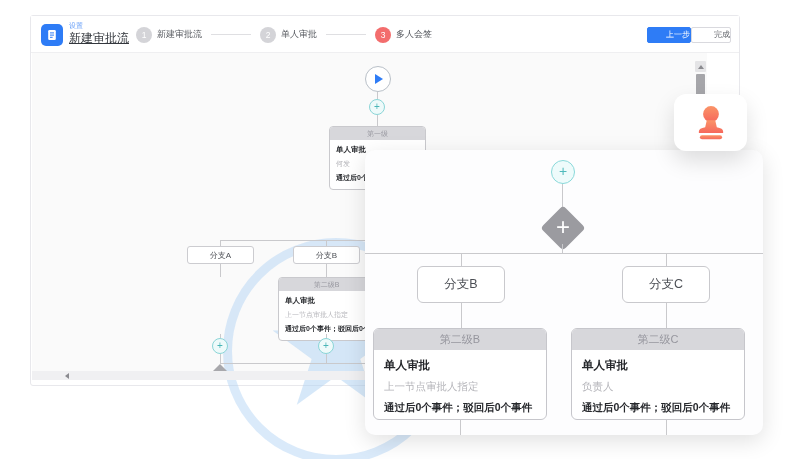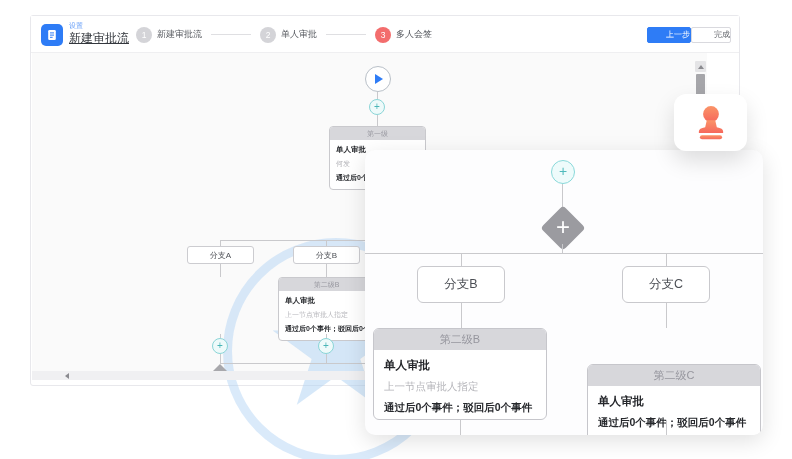--- a/index.html
+++ b/index.html
@@ -222,24 +222,25 @@
     <div class="vl" style="left:301px;top:153px;height:25px;"></div>
 
     <div class="node-lg" style="left:8px;">
       <div class="nh">第二级B</div>
       <div class="nb">
         <div class="l1">单人审批</div>
         <div class="l2">上一节点审批人指定</div>
         <div class="l3">通过后0个事件；驳回后0个事件</div>
       </div>
     </div>
-    <div class="node-lg" style="left:222px;margin-top:36px;">
+    <div class="node-lg" style="left:206px;">
       <div class="nh">第二级C</div>
       <div class="nb">
         <div class="l1">单人审批</div>
+        <div class="l2">负责人</div>
         <div class="l3">通过后0个事件；驳回后0个事件</div>
       </div>
     </div>
 
     <div class="vl" style="left:95px;top:270px;height:15px;"></div>
     <div class="vl" style="left:301px;top:270px;height:15px;"></div>
   </div>
 
   <div class="stamp-card">
     <svg width="36" height="38" viewBox="0 0 34 36">

